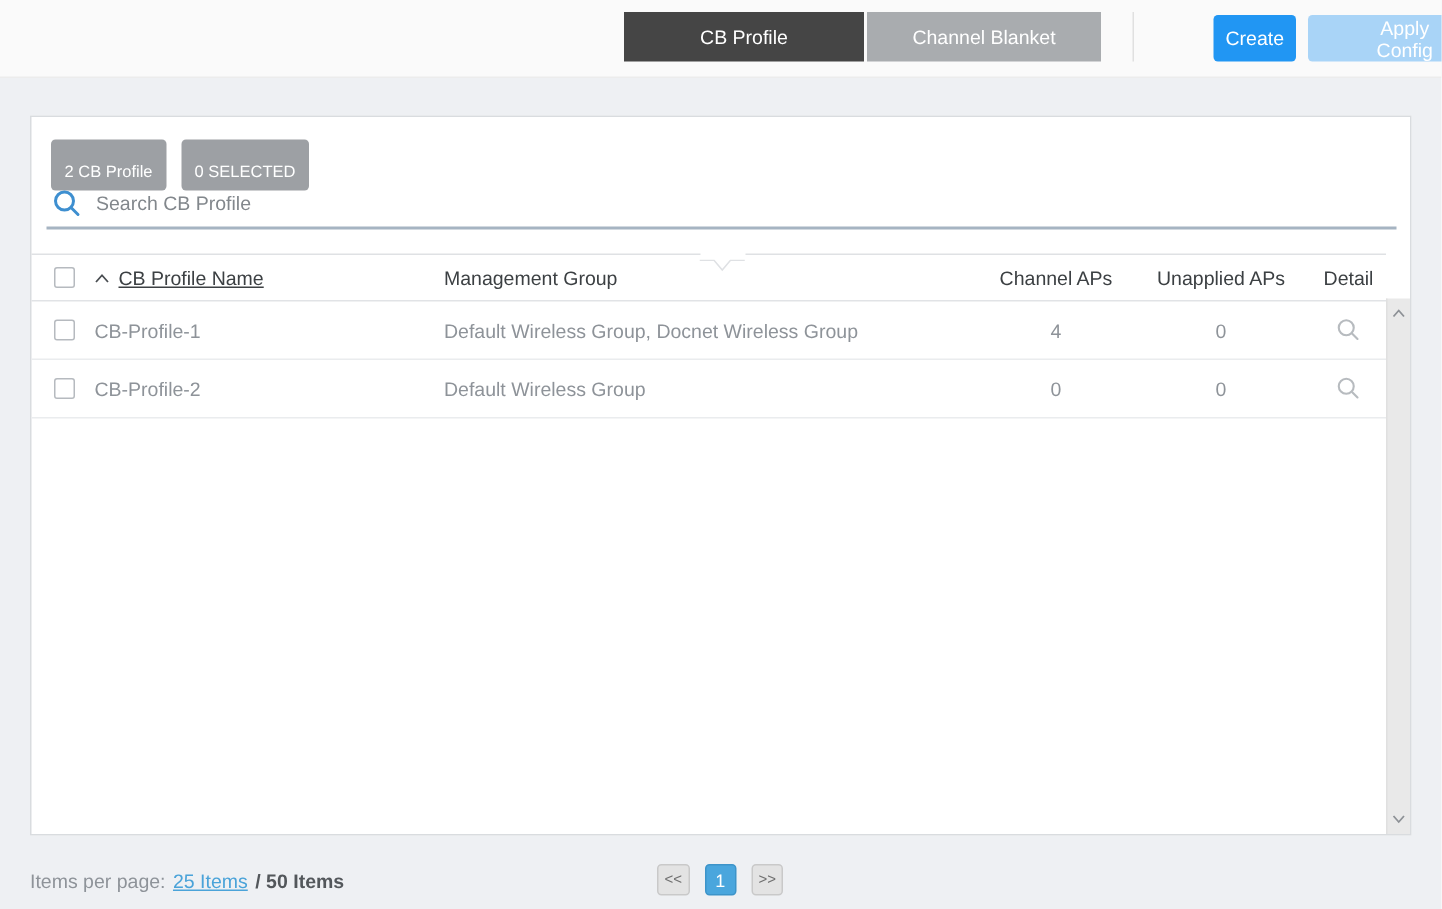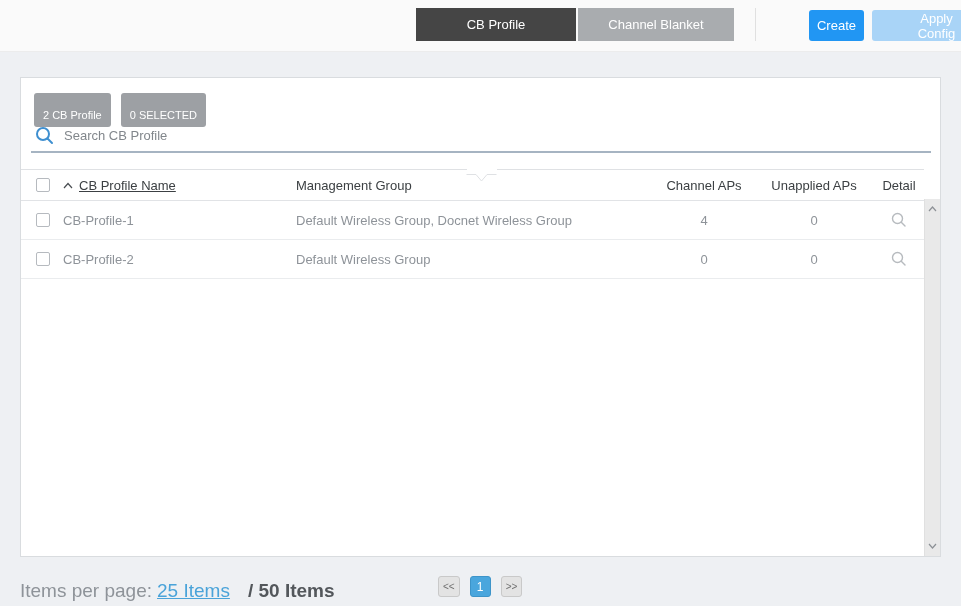--- a/index.html
+++ b/index.html
@@ -100,25 +100,25 @@
   }
   .scroll-arrow {
     position: absolute; left: 0; width: 100%; height: 16px;
     display: flex; align-items: center; justify-content: center; cursor: pointer;
   }
   .scroll-arrow.up { top: 2px; }
   .scroll-arrow.down { bottom: 2px; }
 
   
   .footer-left {
-    position: absolute; left: 20px; top: 580px; font-size: 19px; color: #8e9399;
+    position: absolute; left: 20px; top: 580px; font-size: 13px; color: #8e9399;
     display: flex; align-items: center; gap: 5px; white-space: nowrap;
   }
   .pagesize-link { color: #4aa3d9; text-decoration: underline; cursor: pointer; }
-  .total-label { color: #53575b; font-weight: bold; margin-left: 13px; }
+  .total-label { color: #53575b; font-weight: bold; }
 
   .pagination {
     position: absolute; left: 438px; top: 576px; display: flex; gap: 10px; align-items: center;
   }
   .page-btn {
     min-width: 21px; height: 21px; padding: 0 4px;
     background: #e3e3e3; border: 1px solid #c9c9c9; border-radius: 3px;
     font-size: 10px; color: #707070; font-family: inherit; cursor: pointer;
     display: flex; align-items: center; justify-content: center;
   }

